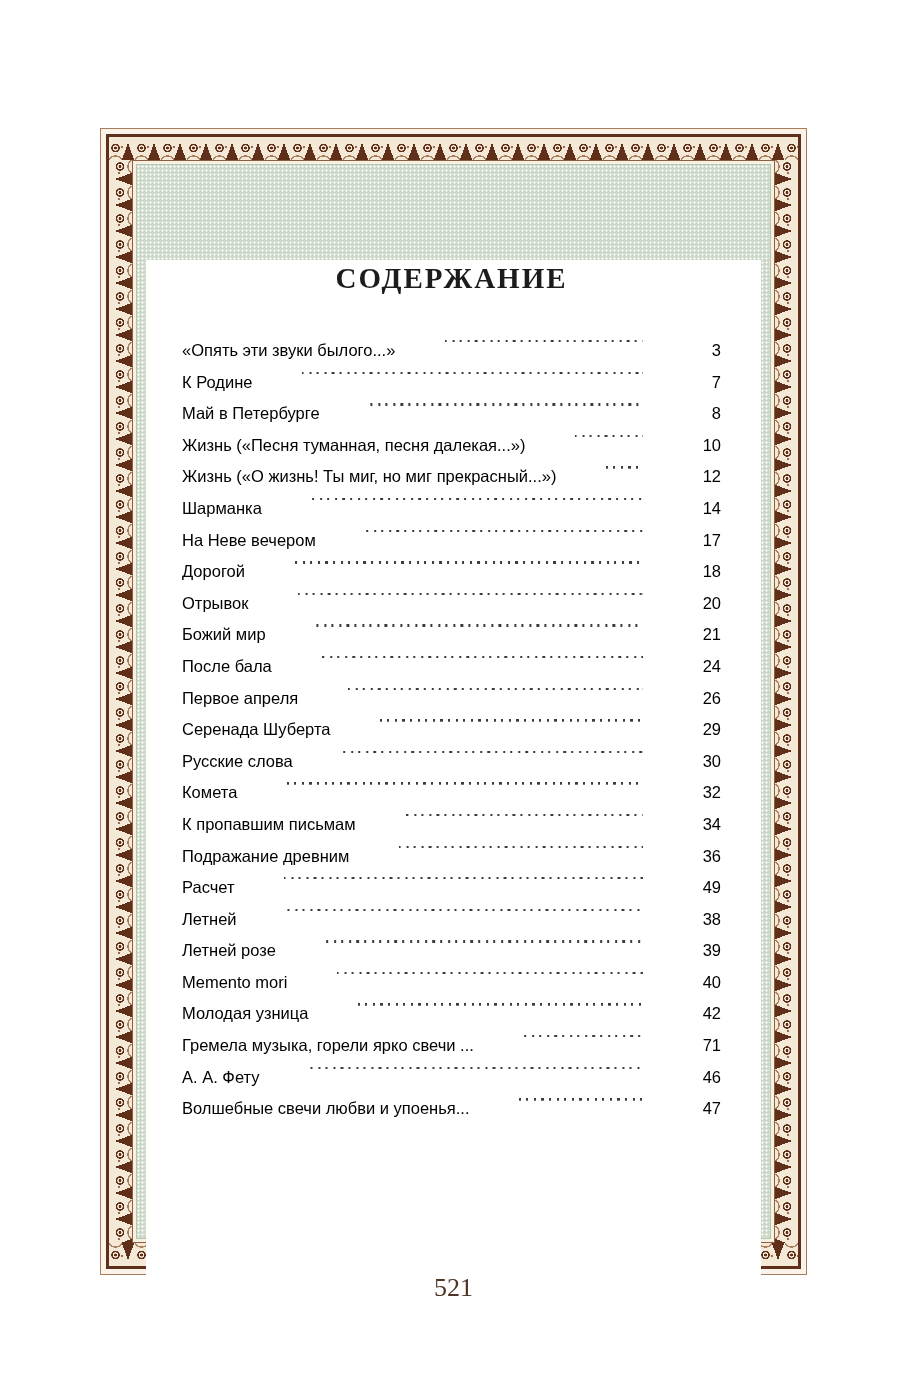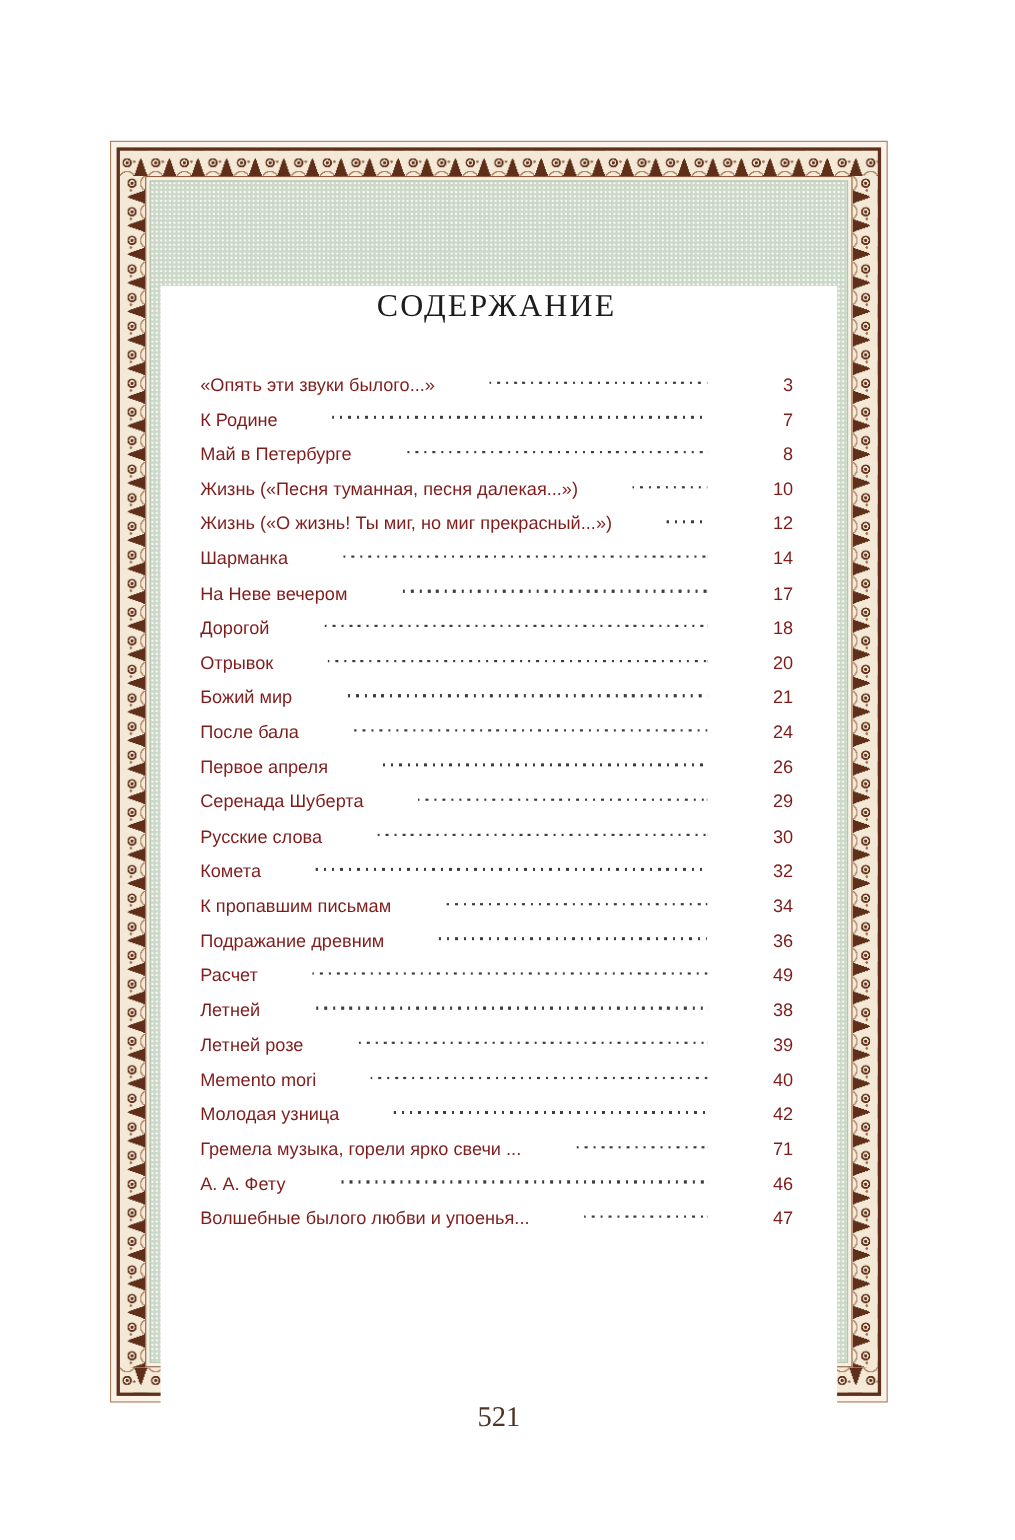--- a/index.html
+++ b/index.html
@@ -89,31 +89,31 @@
     padding:0 40px 0 36px;
   }
   
   .title{
     margin-top:86px;
     text-align:center;
     font-family:"Liberation Serif","DejaVu Serif",serif;
     font-size:29px;line-height:36px;
     letter-spacing:2px;
     color:#1c1c1c;
-    font-weight:400;
+    font-weight:700;
   }
   .toc{
     margin-top:44px;
     display:flex;flex-direction:column;
     gap:11.6px;
   }
   .row{
-    display:flex;align-items:center;
+    display:flex;align-items:flex-start;
     font-size:16.5px;line-height:20px;
-    color:#7f1d1d;
+    color:#000000;
     gap:40px;
   }
   .row .t{white-space:nowrap;}
   .row .leader{
     flex:1;height:2.4px;
     margin:0 12px 4px 10px;
     background-image:repeating-linear-gradient(to right,#3c3c3c 0 2.2px,transparent 2.2px 7.6px);
     background-position:right center;
   }
   .row .n{min-width:26px;text-align:right;white-space:nowrap;}
@@ -255,21 +255,21 @@
                   <span class="t">Гремела музыка, горели ярко свечи ...</span>
                   <span class="leader"></span>
                   <span class="n">71</span>
                 </div>
                 <div class="row">
                   <span class="t">А. А. Фету</span>
                   <span class="leader"></span>
                   <span class="n">46</span>
                 </div>
                 <div class="row">
-                  <span class="t">Волшебные былого любви и упоенья...</span>
+                  <span class="t">Волшебные свечи любви и упоенья...</span>
                   <span class="leader"></span>
                   <span class="n">47</span>
                 </div>
               </div>
             <div class="folio">521</div>
           </div>
         </div>
       </div>
     </div>
   </div>

